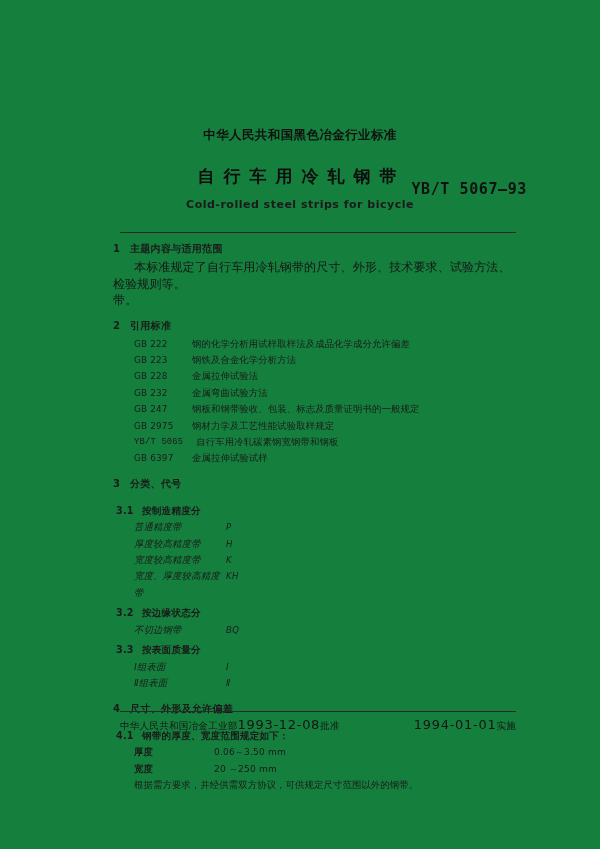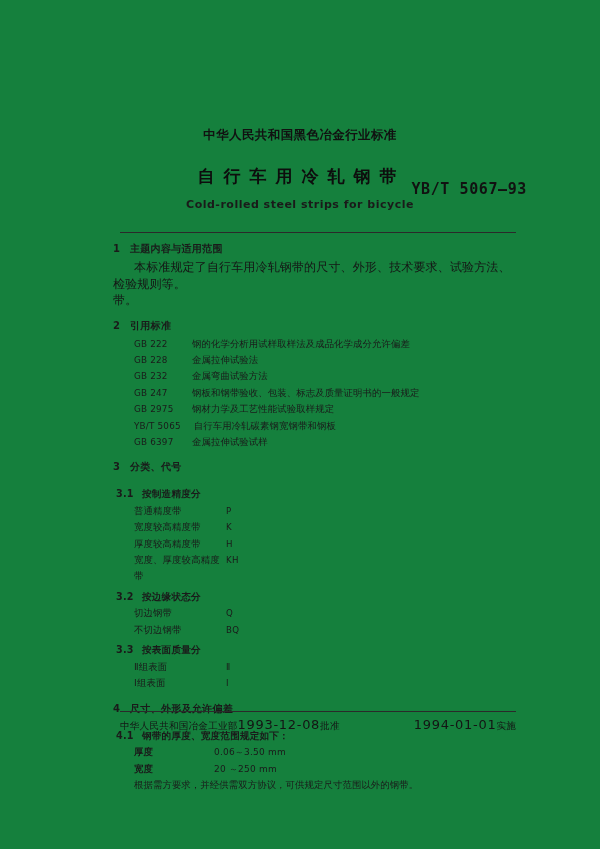--- a/index.html
+++ b/index.html
@@ -124,21 +124,21 @@
     display: flex;
     padding-left: 21px;
   }
   .ref-item .code {
     display: inline-block;
     min-width: 58px;
     font-family: "DejaVu Sans", sans-serif;
     font-size: 8.8px;
     letter-spacing: 0.2px;
   }
-  .ref-item .code.wide { min-width: 0; padding-right: 13px; }
+  .ref-item .code.wide { min-width: 0; padding-right: 13px; font-family: Liberation Mono, monospace; }
   .ref-item .name { display: inline-block; }
 
   .subsec {
     font-size: 9.6px;
     font-weight: bold;
     line-height: 16.5px;
     letter-spacing: 0.2px;
     display: flex;
     padding-left: 3px;
     margin-top: 4px;
@@ -149,20 +149,21 @@
     font-weight: bold;
   }
 
   .code-rows { margin: 0; }
   .code-row {
     font-size: 9.4px;
     line-height: 16.4px;
     letter-spacing: 0.15px;
     display: flex;
     padding-left: 21px;
+    font-style: italic;
   }
   .code-row .label {
     display: inline-block;
     width: 92px;
   }
   .code-row .sym {
     display: inline-block;
     font-family: "DejaVu Sans", sans-serif;
     font-size: 8.6px;
     letter-spacing: 0.3px;
@@ -251,20 +252,24 @@
       <div class="sec-head">
         <span class="num">2</span>
         <span class="txt">引用标准</span>
       </div>
       <div class="ref-list">
         <div class="ref-item">
           <span class="code">GB 222</span>
           <span class="name">钢的化学分析用试样取样法及成品化学成分允许偏差</span>
         </div>
         <div class="ref-item">
+          <span class="code">GB 223</span>
+          <span class="name">钢铁及合金化学分析方法</span>
+        </div>
+        <div class="ref-item">
           <span class="code">GB 228</span>
           <span class="name">金属拉伸试验法</span>
         </div>
         <div class="ref-item">
           <span class="code">GB 232</span>
           <span class="name">金属弯曲试验方法</span>
         </div>
         <div class="ref-item">
           <span class="code">GB 247</span>
           <span class="name">钢板和钢带验收、包装、标志及质量证明书的一般规定</span>
@@ -297,60 +302,56 @@
       <div class="subsec">
         <span class="num">3.1</span>
         <span class="txt">按制造精度分</span>
       </div>
       <div class="code-rows">
         <div class="code-row">
           <span class="label">普通精度带</span>
           <span class="sym">P</span>
         </div>
         <div class="code-row">
+          <span class="label">厚度较高精度带</span>
+          <span class="sym">H</span>
+        </div>
+        <div class="code-row">
           <span class="label">宽度较高精度带</span>
           <span class="sym">K</span>
-        </div>
-        <div class="code-row">
-          <span class="label">厚度较高精度带</span>
-          <span class="sym">H</span>
         </div>
         <div class="code-row">
           <span class="label">宽度、厚度较高精度带</span>
           <span class="sym">KH</span>
         </div>
       </div>
 
       <div class="subsec">
         <span class="num">3.2</span>
         <span class="txt">按边缘状态分</span>
       </div>
       <div class="code-rows">
         <div class="code-row">
-          <span class="label">切边钢带</span>
-          <span class="sym">Q</span>
-        </div>
-        <div class="code-row">
           <span class="label">不切边钢带</span>
           <span class="sym">BQ</span>
         </div>
       </div>
 
       <div class="subsec">
         <span class="num">3.3</span>
         <span class="txt">按表面质量分</span>
       </div>
       <div class="code-rows">
         <div class="code-row">
+          <span class="label">Ⅰ组表面</span>
+          <span class="sym">Ⅰ</span>
+        </div>
+        <div class="code-row">
           <span class="label">Ⅱ组表面</span>
           <span class="sym">Ⅱ</span>
-        </div>
-        <div class="code-row">
-          <span class="label">Ⅰ组表面</span>
-          <span class="sym">Ⅰ</span>
         </div>
       </div>
     </div>
 
     <div class="gap-md"></div>
 
     <div class="block">
       <div class="sec-head">
         <span class="num">4</span>
         <span class="txt">尺寸、外形及允许偏差</span>

